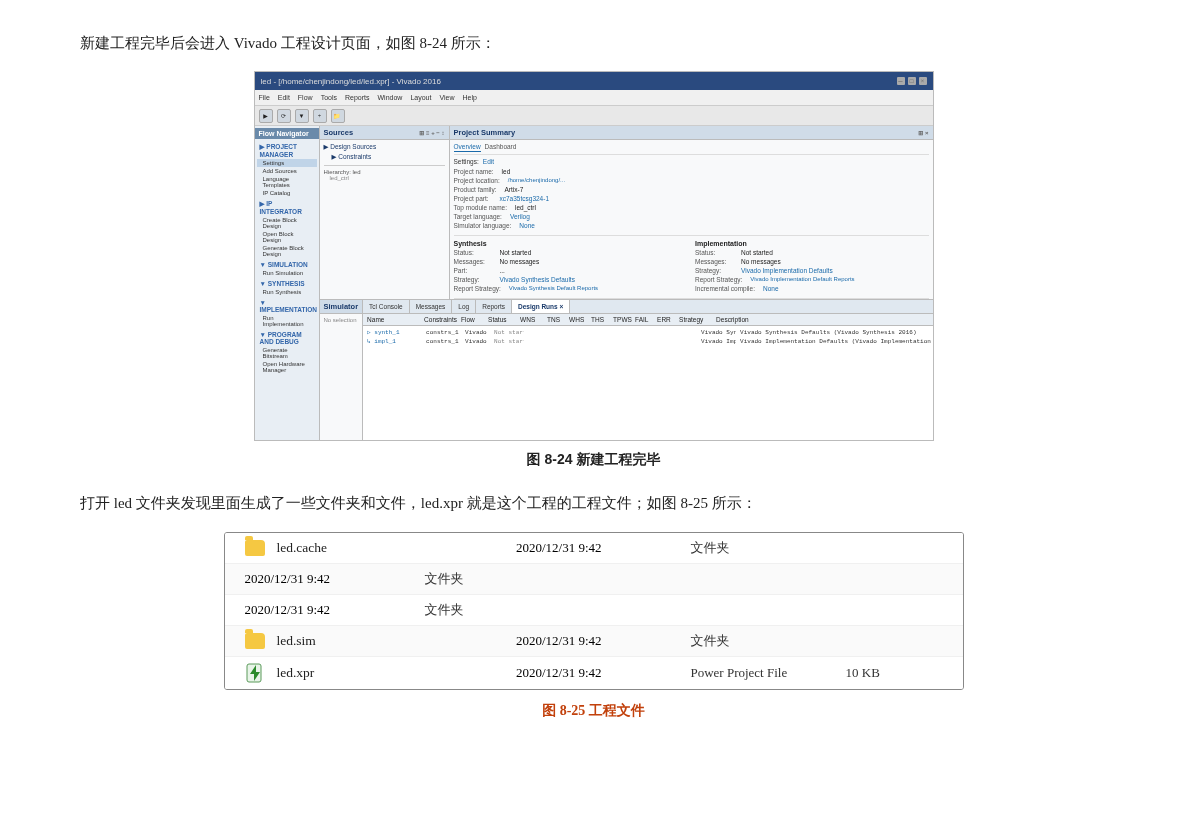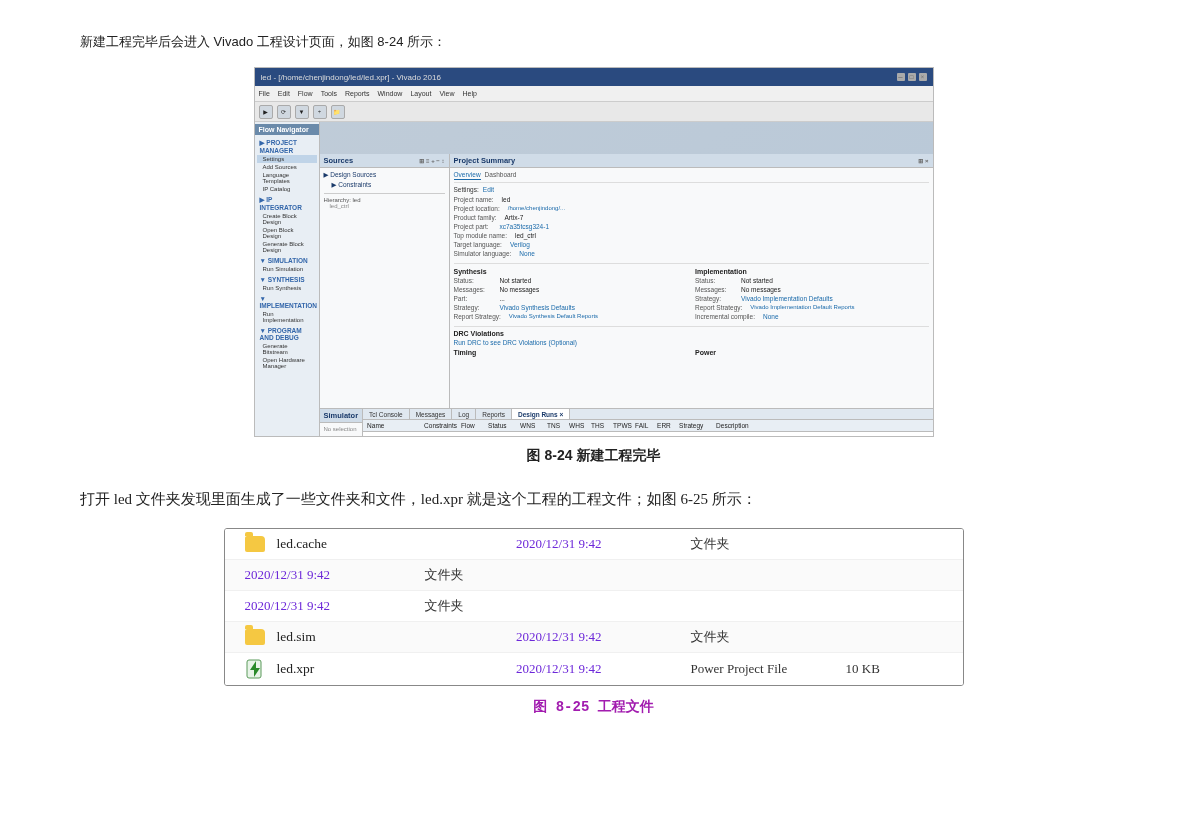--- a/index.html
+++ b/index.html
@@ -7,24 +7,24 @@
       background: #fff;
       font-family: "SimSun", "宋体", serif;
       font-size: 16px;
       color: #222;
       width: 1187px;
       min-height: 827px;
       padding: 30px 80px 30px 80px;
     }
 
     .intro-text {
-      font-size: 13px;
+      font-size: 15px;
       line-height: 1.8;
       margin-bottom: 14px;
-      font-family: Liberation Sans, sans-serif;
+      font-family: Liberation Serif, serif;
     }
 
     
     .vivado-screenshot-container {
       border: 1px solid #bbb;
       width: 680px;
       height: 370px;
       margin: 0 auto 10px auto;
       background: #c8d4e0;
       position: relative;
@@ -154,23 +154,22 @@
     .vivado-content {
       flex: 1;
       display: flex;
       flex-direction: column;
       overflow: hidden;
     }
 
     
     .vivado-top-panels {
       display: flex;
-      height: 255px;
+      height: 174px;
       border-bottom: 1px solid #bbb;
-      margin-top: 32px;
     }
 
     .vivado-panel {
       flex: 1;
       border-right: 1px solid #bbb;
       display: flex;
       flex-direction: column;
       overflow: hidden;
     }
     .vivado-panel:last-child {
@@ -384,43 +383,43 @@
     }
 
     .file-name {
       font-size: 13.5px;
       color: #222;
       font-family: "SimSun", "宋体", serif;
     }
     .file-date {
       width: 180px;
       font-size: 13px;
-      color: #6d28d9;
+      color: #000000;
       font-family: "SimSun", "宋体", serif;
     }
     .file-type {
       width: 160px;
       font-size: 13px;
       color: #333;
       font-family: "SimSun", "宋体", serif;
     }
     .file-size {
       width: 100px;
       font-size: 13px;
       color: #333;
       font-family: "SimSun", "宋体", serif;
     }
 
     .figure-caption2 {
       text-align: center;
       font-size: 14px;
-      font-family: Liberation Mono, monospace;
+      font-family: Liberation Serif, serif;
       font-weight: bold;
       margin-bottom: 10px;
-      color: #a21caf;
+      color: #c2410c;
     }
 
     
     .info-row {
       display: flex;
       gap: 8px;
       margin-bottom: 2px;
       align-items: flex-start;
     }
     .info-label {
@@ -705,21 +704,21 @@
             </div>
           </div>
         </div>
       </div>
     </div>
   </div>
 </div>
 
 <p class="figure-caption">图 8-24  新建工程完毕</p>
 
-<p class="body-text">打开 led 文件夹发现里面生成了一些文件夹和文件，led.xpr 就是这个工程的工程文件；如图 6-25 所示：</p>
+<p class="body-text">打开 led 文件夹发现里面生成了一些文件夹和文件，led.xpr 就是这个工程的工程文件；如图 8-25 所示：</p>
 
 <div class="file-explorer">
 
 
   <div id="file-rows-container">
       <div class="file-row">
         <div class="file-col-name">
           <span class="file-icon-folder"></span>
           <span class="file-name">led.cache</span>
         </div>

